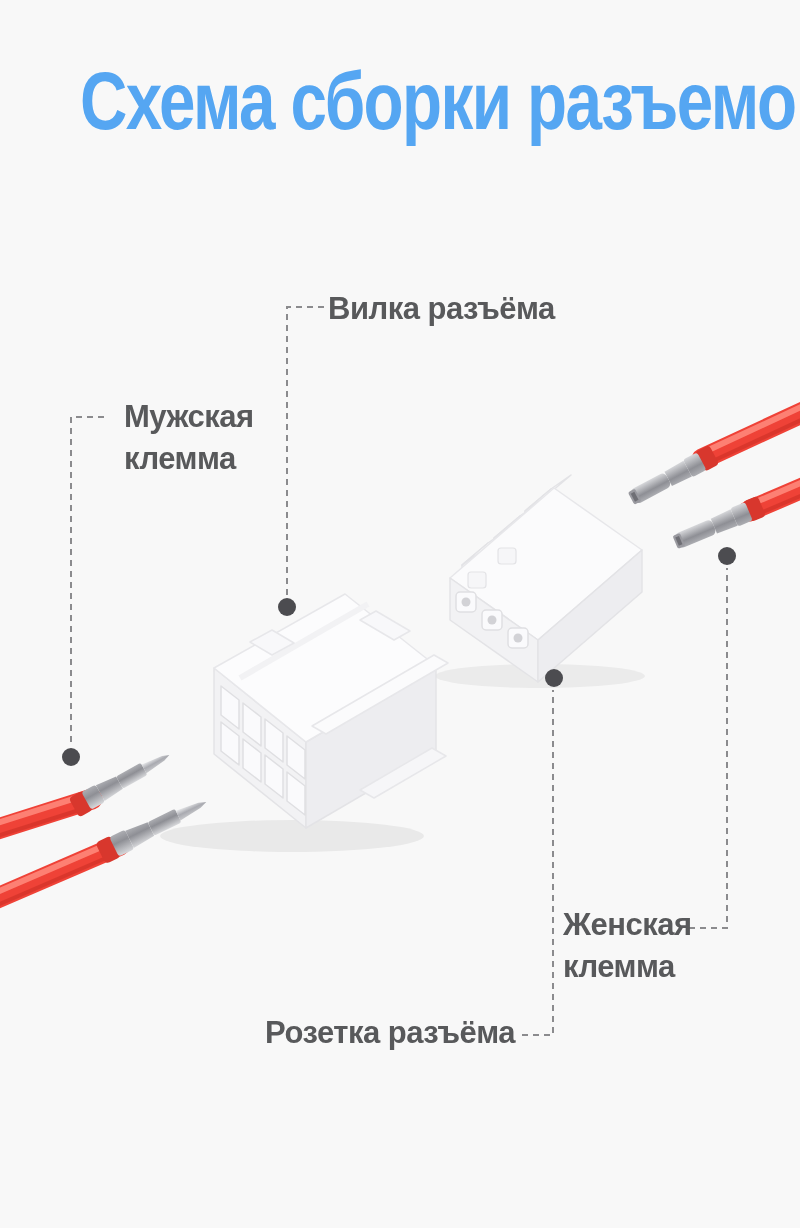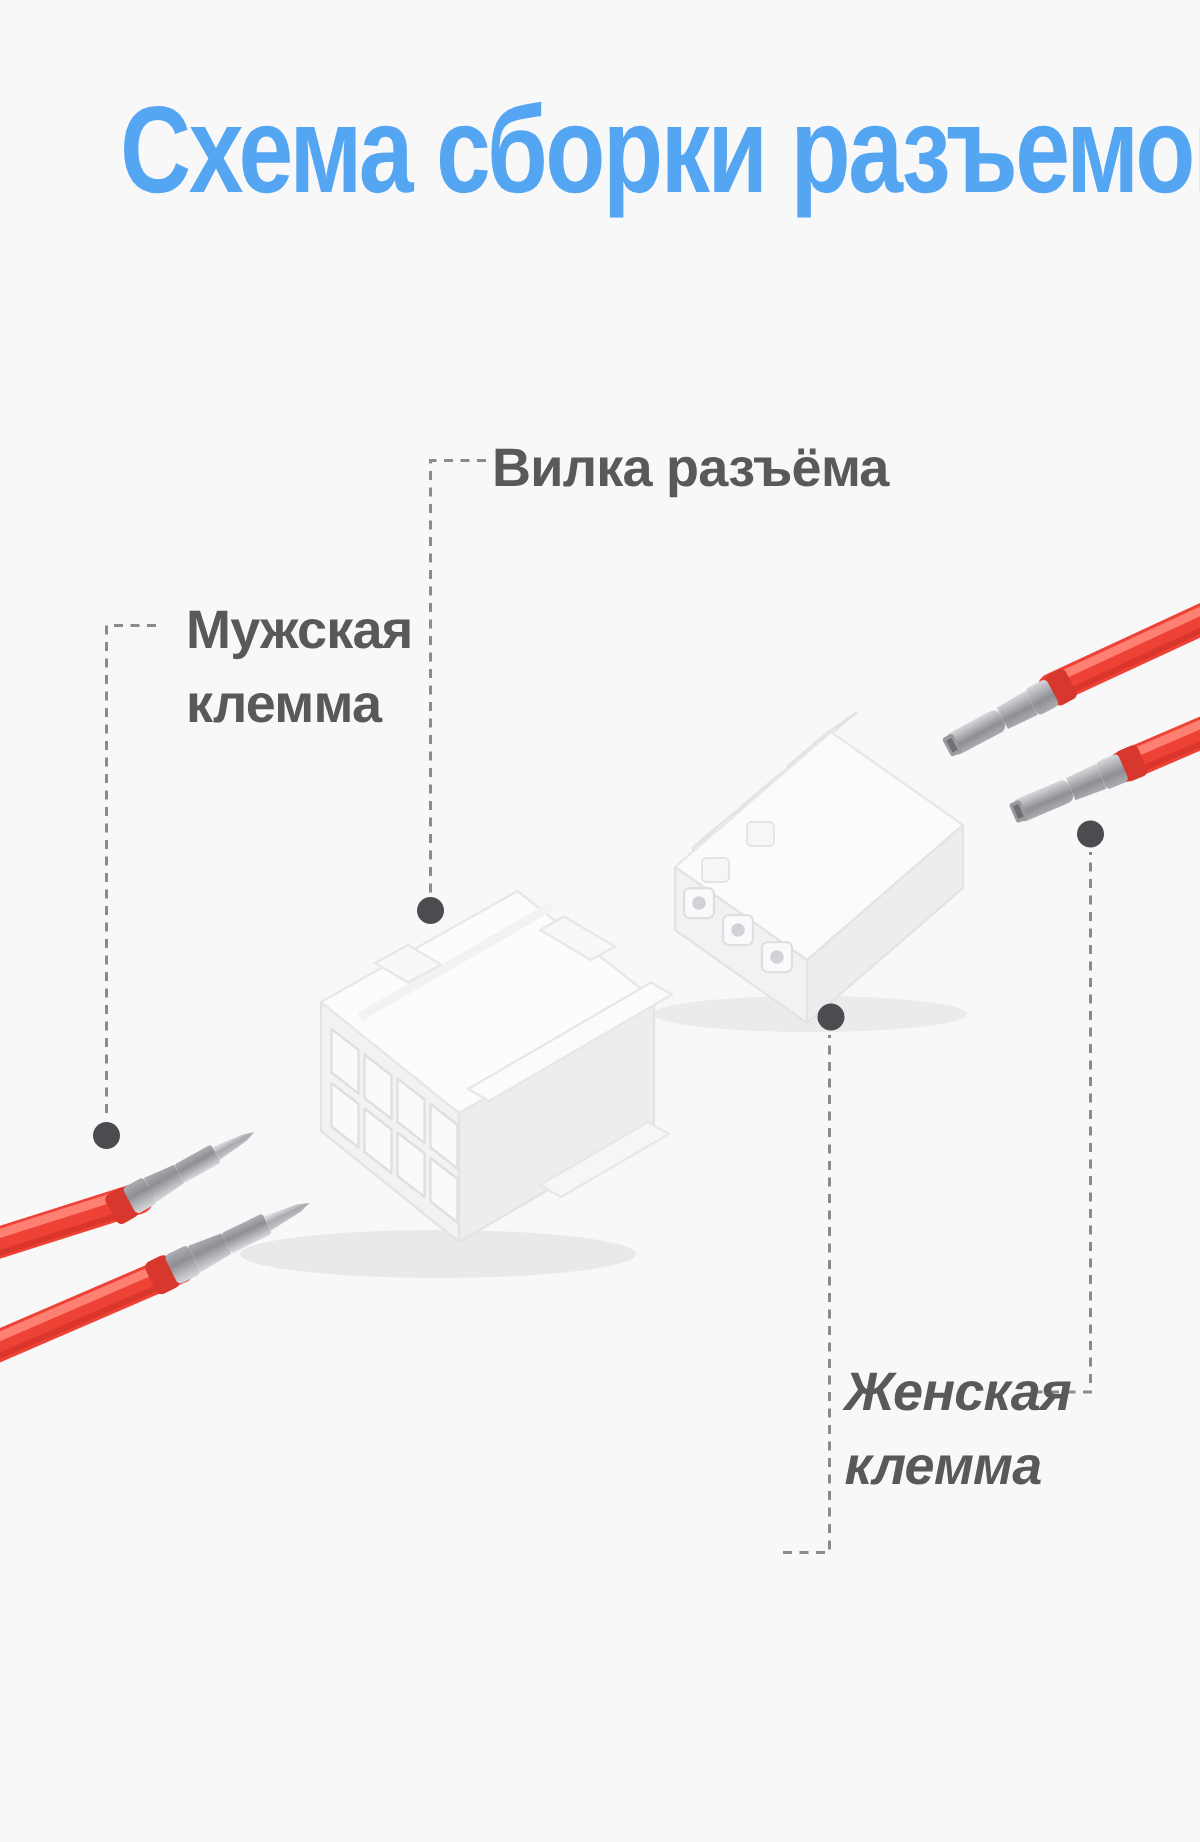--- a/index.html
+++ b/index.html
@@ -9,26 +9,26 @@
     font-family:"Liberation Sans",sans-serif;
   }
   .stage{position:absolute;inset:0;}
   .scene-svg{position:absolute;left:0;top:0;width:800px;height:1228px;}
   .title{
     position:absolute;top:54px;left:0;width:800px;text-align:center;
     font-weight:bold;font-size:82px;letter-spacing:-2px;color:#55a6f2;
     transform:scaleX(0.80);transform-origin:400px 0;white-space:nowrap;
   }
   .callout{
-    position:absolute;font-weight:bold;font-size:36px;line-height:1.36;
+    position:absolute;font-weight:bold;font-size:31px;line-height:1.36;
     color:#58595b;letter-spacing:-0.5px;
   }
   .callout.plug{left:328px;top:288px;white-space:nowrap;}
   .callout.male{left:107px;top:396px;width:175px;margin-left:17px;}
-  .callout.female{left:563px;top:904px;width:175px;font-style:italic;}
+  .callout.female{left:563px;top:904px;width:175px;}
   .callout.socket{left:265px;top:1012px;white-space:nowrap;}
 </style>
 </head>
 <body>
 
 <div class="stage">
 
   <svg class="scene-svg" viewBox="0 0 800 1228" aria-hidden="true">
     <defs>
       <linearGradient id="met" x1="0" y1="-1" x2="0" y2="1" gradientUnits="objectBoundingBox">
@@ -163,14 +163,15 @@
       <circle cx="727" cy="556" r="9"></circle>
       <circle cx="554" cy="678" r="9"></circle>
     </g>
   </svg>
 
   <div class="title">Схема сборки разъемов</div>
 
   <div class="callout plug">Вилка разъёма</div>
   <div class="callout male">Мужская клемма</div>
   <div class="callout female">Женская клемма</div>
+  <div class="callout socket">Розетка разъёма</div>
 
 </div>
 
 </body></html>

